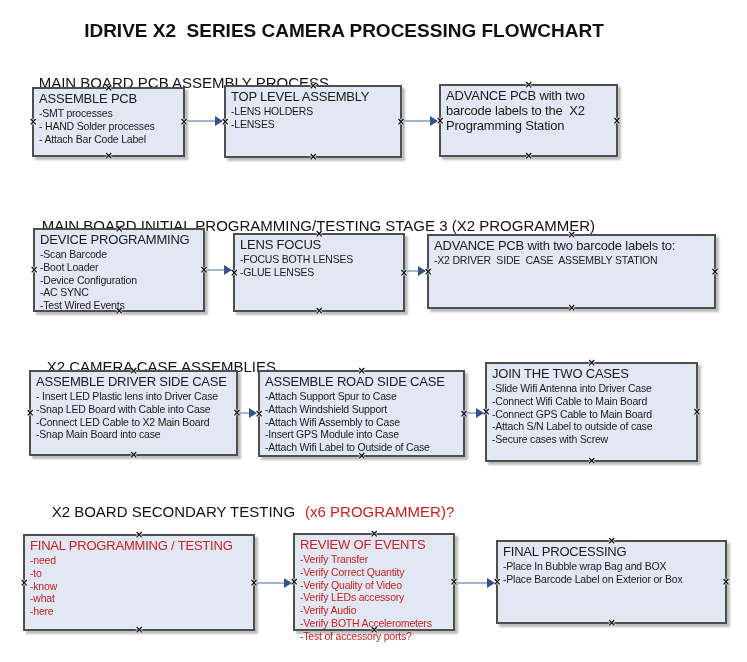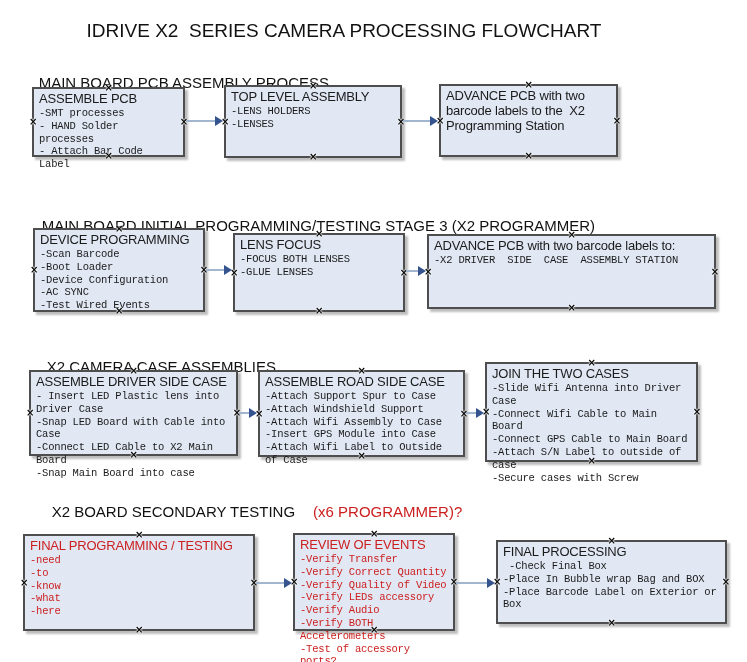--- a/index.html
+++ b/index.html
@@ -2,46 +2,46 @@
 <html style="--fill: #e1e8f4; --bord: #4e4e4e; --shadow: #bdbdbd; --aline: #a3b6d0; --ahead: #35548f; --red: #cc2020;"><head>
 <meta charset="utf-8">
 <style>
   html,body{margin:0;padding:0;background:#fff;}
   .page{
     position:relative;width:747px;height:662px;background:#ffffff;overflow:hidden;
     font-family:"Liberation Sans",sans-serif;color:#1a1a1a;
   }
   .title{
     position:absolute;left:0;top:20px;width:688px;margin:0;text-align:center;
-    font-size:19px;font-weight:normal;white-space:pre;color:#111;
+    font-size:19px;font-weight:bold;white-space:pre;color:#111;
   }
   .sec-header{
     position:absolute;font-size:15px;font-weight:normal;white-space:pre;color:#111;
   }
   #sh1{left:22px;top:57px;}
   #sh2{left:25px;top:200px;}
   #sh3{left:30px;top:341px;}
   #sh4{left:35px;top:486px;}
   .hdr-suffix{color:var(--red,#cc2020);}
-  .hdr-suffix:not(:empty){margin-left:18px;}
+  .hdr-suffix:not(:empty){margin-left:10px;}
 
   .box{
     position:absolute;box-sizing:border-box;
     background:var(--fill,#e1e8f4);
     border:2px solid var(--bord,#4e4e4e);
     box-shadow:3px 3px 2px var(--shadow,#bdbdbd);
     padding:2px 4px 0 5px;
     font-size:10.5px;line-height:12.8px;letter-spacing:-0.2px;
     overflow:visible;
   }
   .box-title{
     font-size:13px;font-weight:normal;line-height:15px;letter-spacing:-0.2px;
     margin:0 0 1px 0;white-space:pre-wrap;
   }
-  .box-item{white-space:pre-wrap;font-family:Liberation Mono, monospace;}
+  .box-item{white-space:pre-wrap;}
   .box.red .box-title,.box.red .box-item{color:var(--red,#cc2020);}
 
   
   #s1b1{left:32px;top:87px;width:153px;height:70px;}
   #s1b2{left:224px;top:85px;width:178px;height:73px;}
   #s1b3{left:439px;top:84px;width:179px;height:73px;}
   #s2b1{left:33px;top:228px;width:172px;height:84px;}
   #s2b2{left:233px;top:233px;width:172px;height:79px;}
   #s2b3{left:427px;top:234px;width:289px;height:75px;}
   #s3b1{left:29px;top:370px;width:209px;height:86px;}
@@ -209,21 +209,20 @@
         <div class="box-item">-Verify Audio</div>
         <div class="box-item">-Verify BOTH Accelerometers</div>
         <div class="box-item">-Test of accessory ports?</div>
         <span class="handle h-top">×</span>
         <span class="handle h-bottom">×</span>
         <span class="handle h-left">×</span>
         <span class="handle h-right">×</span>
       </div>
       <div class="box" id="s4b3">
         <div class="box-title">FINAL PROCESSING</div>
-        <div class="box-item"> -Check Final Box</div>
         <div class="box-item">-Place In Bubble wrap Bag and BOX</div>
         <div class="box-item">-Place Barcode Label on Exterior or Box</div>
         <span class="handle h-top">×</span>
         <span class="handle h-bottom">×</span>
         <span class="handle h-left">×</span>
         <span class="handle h-right">×</span>
       </div>
     </div>
 
   <div class="arrow" id="a1">

